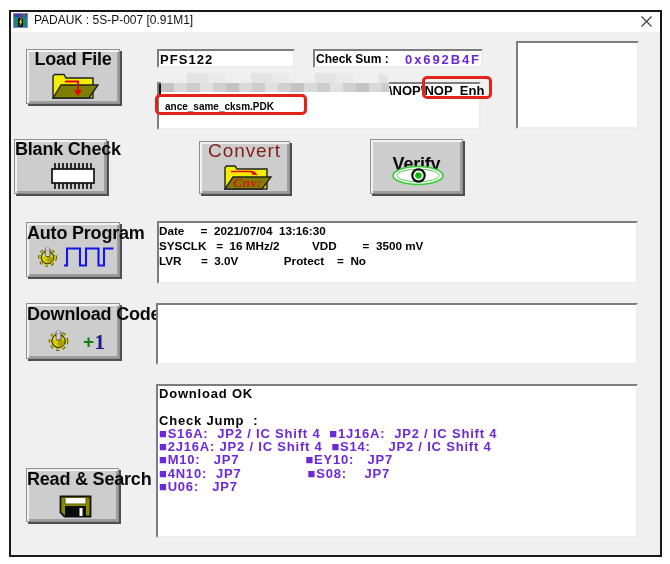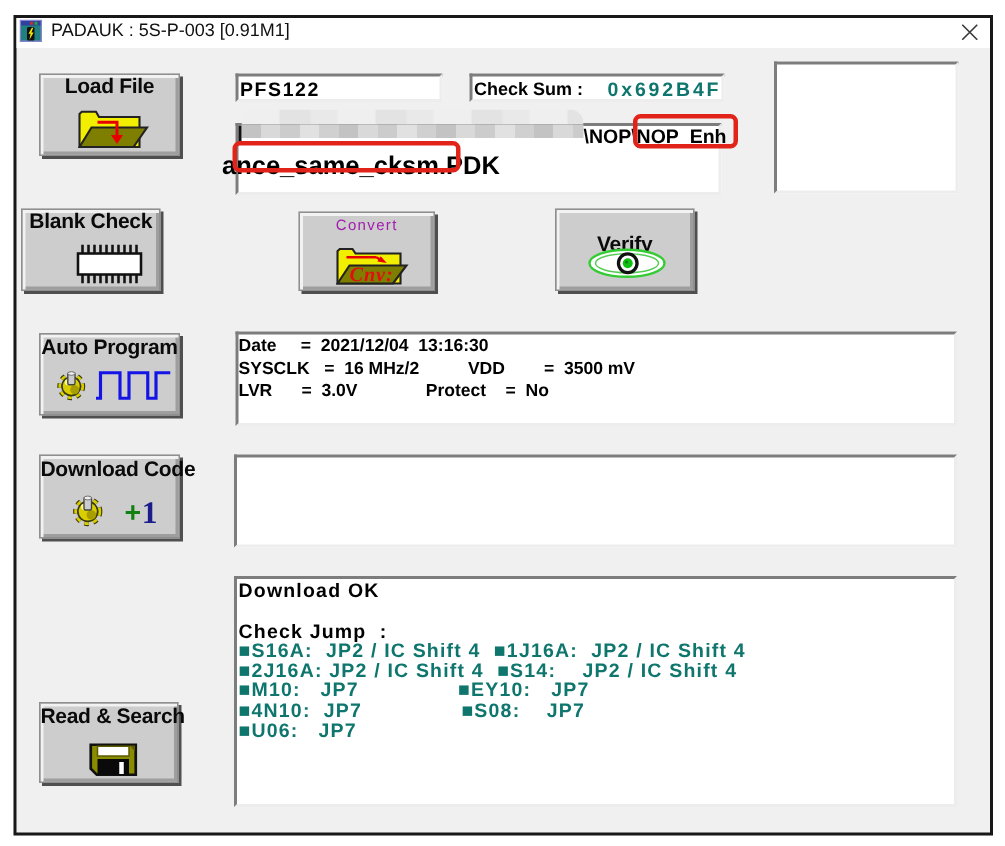--- a/index.html
+++ b/index.html
@@ -1,45 +1,45 @@
 <!DOCTYPE html>
 <html><head><meta charset="utf-8">
 <style>
 html,body{margin:0;padding:0;overflow:hidden}
 body{width:670px;height:564px;background:#ffffff;position:relative;font-family:"Liberation Sans",sans-serif}
 .abs{position:absolute}
 #win{left:9px;top:10px;width:649px;height:543px;border:2px solid #181818;background:#f0f0f0}
 #titlebar{left:11px;top:12px;width:649px;height:20px;background:#ffffff}
 .btn{background:#cdcdcd;border:1px solid #8f8f8f;box-shadow:inset 2px 2px 0 #f2f2f2,inset -2px -2px 0 #9e9e9e,2px 2px 0 #4f4f4f;text-align:center}
-.btn b{font-size:14px;color:#0a0a0a;letter-spacing:-0.2px;white-space:nowrap}
+.btn b{font-size:18px;color:#0a0a0a;letter-spacing:-0.2px;white-space:nowrap}
 .box{background:#ffffff;border-style:solid;border-width:2px;border-color:#7d7d7d #ededed #ededed #7d7d7d}
 .mono{font-family:Liberation Sans, sans-serif;font-weight:bold;color:#000;white-space:pre}
 .m13{font-size:13px;letter-spacing:1.05px}
-.mag{color:#0f766e}
+.mag{color:#6d28d9}
 </style></head>
 <body>
 <div class="abs" id="win"></div>
 <div class="abs" id="titlebar"></div>
 
 <svg class="abs" style="left:13px;top:13px" width="15" height="15" viewBox="0 0 15 15">
   <rect x="0.5" y="0.5" width="14" height="14" fill="#1e8080" stroke="#8585cc" stroke-width="1"></rect>
   <rect x="1" y="1" width="13" height="3" fill="#3040a0"></rect>
   <rect x="7" y="1.5" width="2" height="2" fill="#c03030"></rect>
     <rect x="10" y="1.5" width="2" height="2" fill="#30a040"></rect>
   <rect x="5" y="5" width="5" height="9" rx="1" fill="#101010"></rect>
   <polygon points="8.2,5.5 6.0,9.5 7.4,9.5 6.6,13.5 9.4,8.6 7.9,8.6 9.2,5.5" fill="#f4e800"></polygon>
 </svg>
-<div class="abs" style="left:34px;top:13px;font-size:12px;color:#101010">PADAUK : 5S-P-003 [0.91M1]</div>
+<div class="abs" style="left:34px;top:13px;font-size:12px;color:#101010">PADAUK : 5S-P-007 [0.91M1]</div>
 <svg class="abs" style="left:641px;top:16px" width="11" height="11" viewBox="0 0 11 11">
   <path d="M0.5,0.5 L10.5,10.5 M10.5,0.5 L0.5,10.5" stroke="#3a3a3a" stroke-width="1.1"></path>
 </svg>
 
 <div class="abs btn" style="left:26px;top:49px;width:92px;height:53px"><b style="position:relative;top:-1px">Load File</b></div>
 <div class="abs btn" style="left:14px;top:139px;width:91px;height:53px"><b style="position:relative;top:-1px">Blank Check</b></div>
-<div class="abs btn" style="left:199px;top:141px;width:89px;height:51px"><span style="position:relative;top:-2px;font-size:10px;letter-spacing:0.9px;color:#a21caf">Convert</span></div>
+<div class="abs btn" style="left:199px;top:141px;width:89px;height:51px"><span style="position:relative;top:-2px;font-size:19px;letter-spacing:0.9px;color:#7f1d1d">Convert</span></div>
 <div class="abs btn" style="left:370px;top:139px;width:91px;height:53px"><b style="position:relative;top:14px">Verify</b></div>
 <div class="abs btn" style="left:26px;top:222px;width:92px;height:53px"><b style="position:relative;top:-0.5px">Auto Program</b></div>
 <div class="abs btn" style="left:26px;top:303px;width:92px;height:54px"><b style="position:relative;top:0px">Download Code</b></div>
 <div class="abs btn" style="left:26px;top:468px;width:91px;height:52px"><b style="position:relative;top:-0.5px;white-space:nowrap">Read &amp; Search</b></div>
 
 <svg class="abs" style="left:52px;top:72px" width="48" height="28" viewBox="0 0 48 28">
   <polygon points="1,26 1,4 2.5,2.5 12,2.5 14,6 41,6 41,26" fill="#f2ee00" stroke="#222" stroke-width="1.4"></polygon>
   <polygon points="1,26 9,13 46,13 37,26" fill="#7e7e00" stroke="#222" stroke-width="1.4"></polygon>
   <path d="M13,9.5 H26 V19" stroke="#e80000" stroke-width="2" fill="none"></path>
   <polygon points="22,18 30,18 26,24" fill="#e80000"></polygon>
@@ -111,27 +111,27 @@
 <div class="abs mono mag" style="left:405px;top:52px;font-size:13px;letter-spacing:1.9px">0x692B4F</div>
 
 <div class="abs box" style="left:516px;top:41px;width:119px;height:84px"></div>
 
 <div class="abs box" style="left:157px;top:82px;width:320px;height:44px"></div>
 
 <div class="abs" style="left:161px;top:72.5px;width:228px;height:10.5px;border-radius:9px 9px 0 0;background:linear-gradient(90deg,#efefef 0 40%,#e3e3e3 40% 72%,#e9e9e9 72%);background-size:64px 100%"></div>
 <div class="abs" style="left:161px;top:83px;width:228px;height:9px;background:repeating-linear-gradient(90deg,#c3c3c3 0 13px,#d9d9d9 13px 26px,#cccccc 26px 39px,#e1e1e1 39px 52px,#d0d0d0 52px 65px)"></div>
 <div class="abs" style="left:159px;top:84px;width:2px;height:12px;background:#111"></div>
 <div class="abs mono" style="left:389px;top:83px;font-size:13px">\NOP\NOP_Enh</div>
-<div class="abs mono" style="left:148px;top:100.5px;font-size:17px">ance_same_cksm.PDK</div>
+<div class="abs mono" style="left:165px;top:100.5px;font-size:10px">ance_same_cksm.PDK</div>
 
 <div class="abs" style="left:422px;top:76px;width:64px;height:17px;border:3px solid #e2231a;border-radius:5px"></div>
 <div class="abs" style="left:155px;top:94px;width:146px;height:15px;border:3px solid #e2231a;border-radius:5px"></div>
 
 <div class="abs box" style="left:157px;top:221px;width:477px;height:59px"></div>
-<div class="abs mono" style="left:159px;top:223px;font-size:11.7px;line-height:15px">Date     =  2021/12/04  13:16:30
+<div class="abs mono" style="left:159px;top:223px;font-size:11.7px;line-height:15px">Date     =  2021/07/04  13:16:30
 SYSCLK   =  16 MHz/2          VDD        =  3500 mV
 LVR      =  3.0V              Protect    =  No</div>
 
 <div class="abs box" style="left:156px;top:303px;width:478px;height:58px"></div>
 
 <div class="abs box" style="left:156px;top:384px;width:478px;height:150px"></div>
 <div class="abs mono" style="left:159px;top:387px;font-size:13px;letter-spacing:0.8px;line-height:13.3px">Download OK
 
 Check Jump  :
 <span class="mag">■S16A:  JP2 / IC Shift 4  ■1J16A:  JP2 / IC Shift 4

